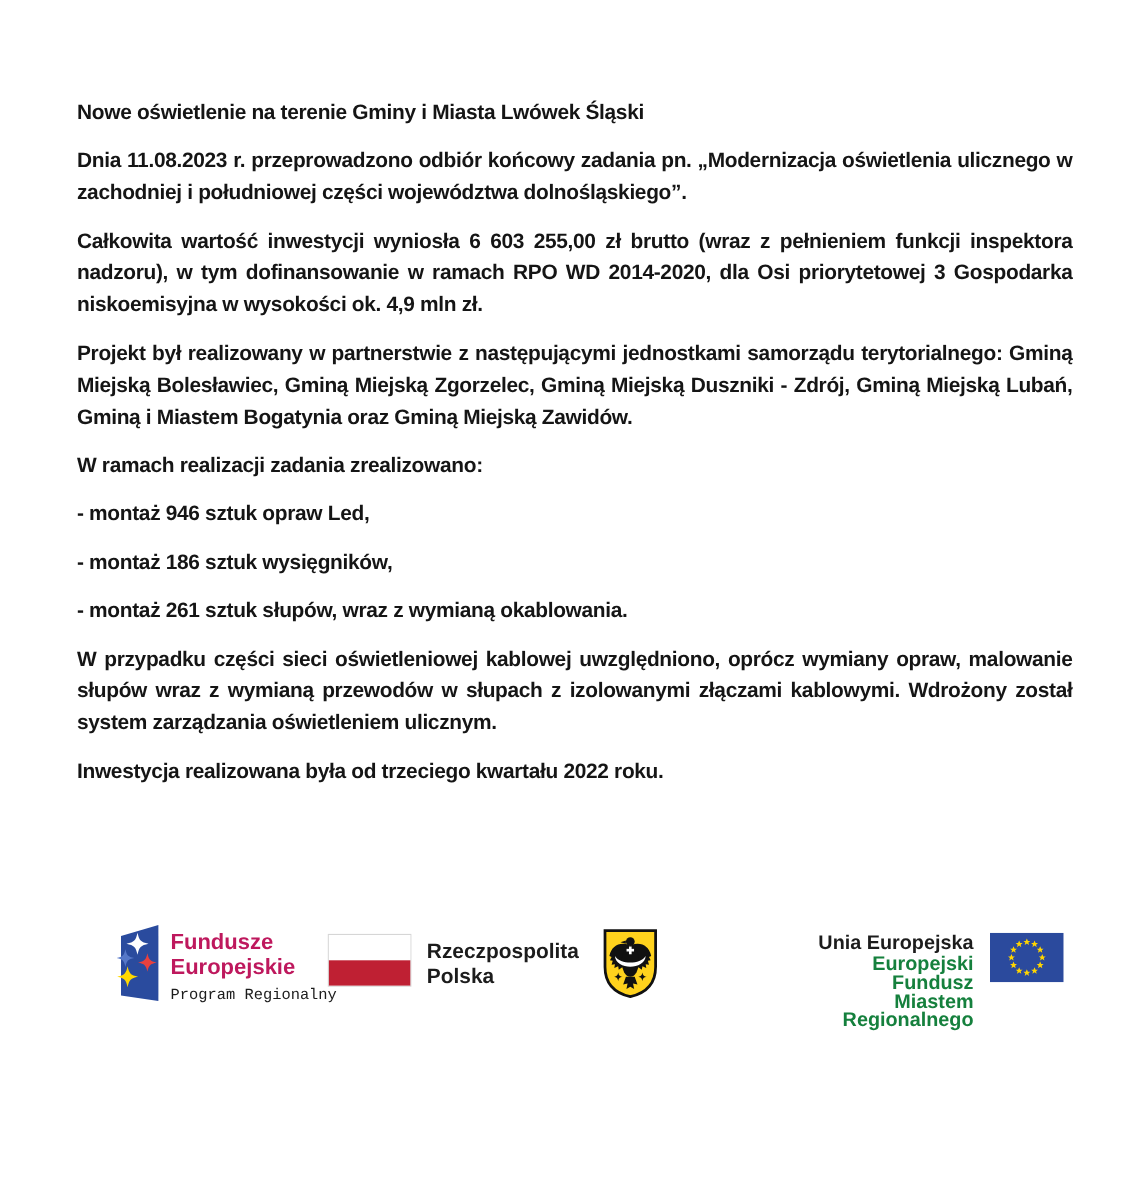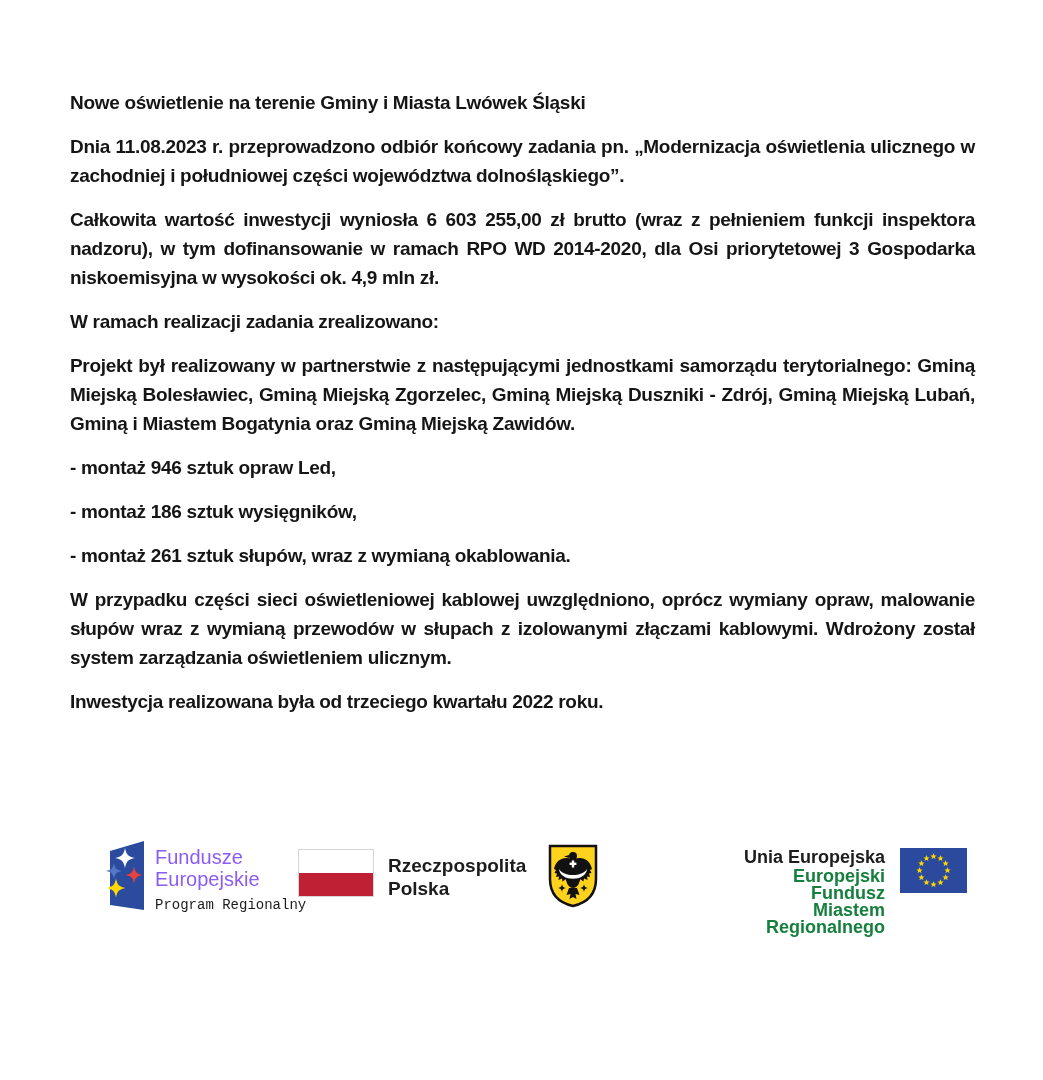--- a/index.html
+++ b/index.html
@@ -24,21 +24,21 @@
     line-height:29px;margin:0 0 15px 0;
   }
   .just{text-align:justify;}
   .para:last-child{margin-bottom:0;}
 
   
   .footer{position:absolute;left:0;top:0;width:100%;height:100%;pointer-events:none;}
   .logo{position:absolute;display:flex;align-items:flex-start;}
   .logo-fe{left:98px;top:838px;}
   .logo-fe .txt{margin-left:9px;margin-top:8px;}
-  .fe-line{font-size:20px;font-weight:400;line-height:22px;color:#8b5cf6;}
+  .fe-line{font-size:20px;font-weight:700;line-height:22px;color:#be185d;}
   .fe-sub{font-size:14px;font-weight:400;line-height:16px;color:#1c1c1c;margin-top:7px;font-family:Liberation Mono, monospace;}
 
   .logo-pl{left:298px;top:849px;}
   .pl-flag{width:76px;height:48px;border:1px solid #d6d6d6;box-sizing:border-box;}
   .pl-top{height:50%;background:#ffffff;}
   .pl-bottom{height:50%;background:#bf2033;}
   .logo-pl .txt{margin-left:14px;margin-top:5px;}
   .pl-line{font-size:19px;font-weight:700;line-height:23px;color:#1c1c1c;}
 
   .logo-ds{left:547px;top:843px;}
@@ -53,22 +53,22 @@
 </style>
 </head>
 <body>
 
 <div class="page">
 
   <div class="content">
     <p class="doc-title">Nowe oświetlenie na terenie Gminy i Miasta Lwówek Śląski</p>
     <p class="para just">Dnia 11.08.2023 r. przeprowadzono odbiór końcowy zadania pn. „Modernizacja oświetlenia ulicznego w zachodniej i południowej części województwa dolnośląskiego”.</p>
     <p class="para just">Całkowita wartość inwestycji wyniosła 6 603 255,00 zł brutto (wraz z pełnieniem funkcji inspektora nadzoru), w tym dofinansowanie w ramach RPO WD 2014-2020, dla Osi priorytetowej 3 Gospodarka niskoemisyjna w wysokości ok. 4,9 mln zł.</p>
+    <p class="para just">Projekt był realizowany w partnerstwie z następującymi jednostkami samorządu terytorialnego: Gminą Miejską Bolesławiec, Gminą Miejską Zgorzelec, Gminą Miejską Duszniki - Zdrój, Gminą Miejską Lubań, Gminą i Miastem Bogatynia oraz Gminą Miejską Zawidów.</p>
     <p class="para">W ramach realizacji zadania zrealizowano:</p>
-    <p class="para just">Projekt był realizowany w partnerstwie z następującymi jednostkami samorządu terytorialnego: Gminą Miejską Bolesławiec, Gminą Miejską Zgorzelec, Gminą Miejską Duszniki - Zdrój, Gminą Miejską Lubań, Gminą i Miastem Bogatynia oraz Gminą Miejską Zawidów.</p>
     <p class="para">- montaż 946 sztuk opraw Led,</p>
     <p class="para">- montaż 186 sztuk wysięgników,</p>
     <p class="para">- montaż 261 sztuk słupów, wraz z wymianą okablowania.</p>
     <p class="para just">W przypadku części sieci oświetleniowej kablowej uwzględniono, oprócz wymiany opraw, malowanie słupów wraz z wymianą przewodów w słupach z izolowanymi złączami kablowymi. Wdrożony został system zarządzania oświetleniem ulicznym.</p>
     <p class="para">Inwestycja realizowana była od trzeciego kwartału 2022 roku.</p>
   </div>
 
   <div class="footer">
 
     <div class="logo logo-fe">

